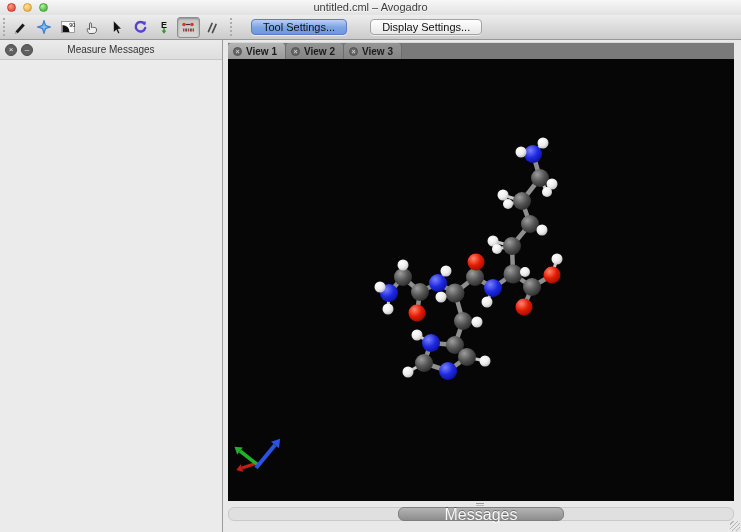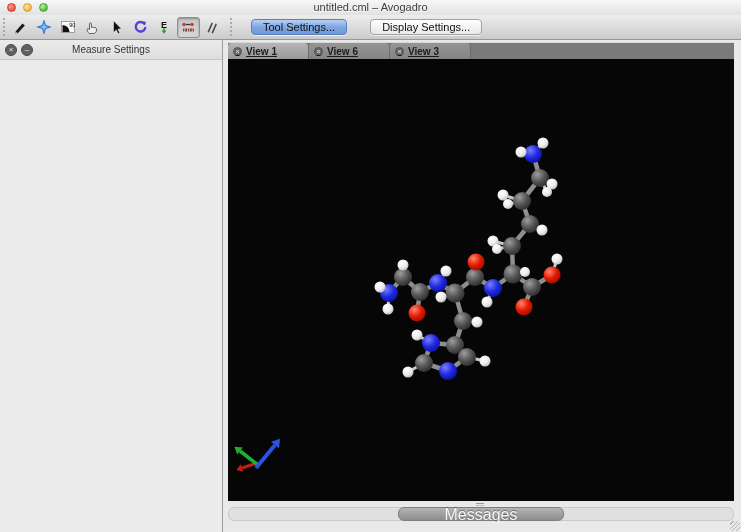--- a/index.html
+++ b/index.html
@@ -40,23 +40,23 @@
                 line-height:10px;text-align:center;}
   #panel-close{left:5px;}
   #panel-float{left:21px;}
   #sidepanel-title{position:absolute;left:0;right:0;top:0;text-align:center;line-height:20px;
                    font-size:10px;color:#333;}
   #divider{position:absolute;top:40px;left:222px;width:1px;bottom:0;background:#9b9b9b;}
   
   #workarea{position:absolute;top:40px;left:223px;right:0;bottom:0;background:#e9e9e9;}
   #tabbar{position:absolute;left:5px;top:2px;width:506px;height:17px;background:#7a7a7a;
           border-top:1px solid #d8d8d8;display:flex;}
-  .tab{width:81px;height:100%;display:flex;align-items:center;padding-left:5px;
+  .tab{width:58px;height:100%;display:flex;align-items:center;padding-left:5px;
        font-size:10px;font-weight:bold;color:#1c1c1c;border-radius:4px 4px 0 0;
-       background:linear-gradient(#959595,#848484);border-right:1px solid #6c6c6c;text-decoration:underline;}
+       background:linear-gradient(#959595,#848484);border-right:1px solid #6c6c6c;}
   .tab.active{background:linear-gradient(#b5b5b5,#999999);}
   .tab-close{width:9px;height:9px;border-radius:50%;background:#646464;border:1px solid #555;
              color:#cfcfcf;font-size:7px;line-height:7px;text-align:center;margin-right:4px;flex:none;}
   #viewport{position:absolute;left:5px;top:19px;width:506px;height:442px;background:#060606;}
   
   #splitter-grip{position:absolute;left:253px;top:463px;width:8px;height:3px;
                  border-top:1px solid #9a9a9a;border-bottom:1px solid #bdbdbd;}
   #messages-track{position:absolute;left:5px;top:467px;width:506px;height:14px;
                   background:#e0e0e0;border:1px solid #c9c9c9;border-radius:6px;}
   #messages-btn{position:absolute;left:50%;top:-1px;transform:translateX(-50%);
@@ -154,34 +154,34 @@
     <div class="tb-sep"></div>
 
     <div class="mac-btn" id="tool-settings-btn">Tool Settings...</div>
     <div class="mac-btn" id="display-settings-btn">Display Settings...</div>
   </div>
 
   <div id="sidepanel">
     <div id="sidepanel-header">
       <div class="panel-circle" id="panel-close">×</div>
       <div class="panel-circle" id="panel-float">–</div>
-      <div id="sidepanel-title">Measure Settings</div>
+      <div id="sidepanel-title">Measure Messages</div>
     </div>
   </div>
   <div id="divider"></div>
 
   <div id="workarea">
     <div id="tabbar">
       <div class="tab active">
         <span class="tab-close">×</span>
         <span>View 1</span>
       </div>
       <div class="tab">
         <span class="tab-close">×</span>
-        <span>View 6</span>
+        <span>View 2</span>
       </div>
       <div class="tab">
         <span class="tab-close">×</span>
         <span>View 3</span>
       </div>
     </div>
 
     <div id="viewport">
       <svg id="mol" width="506" height="442" viewBox="228 59 506 442">
         <defs>

